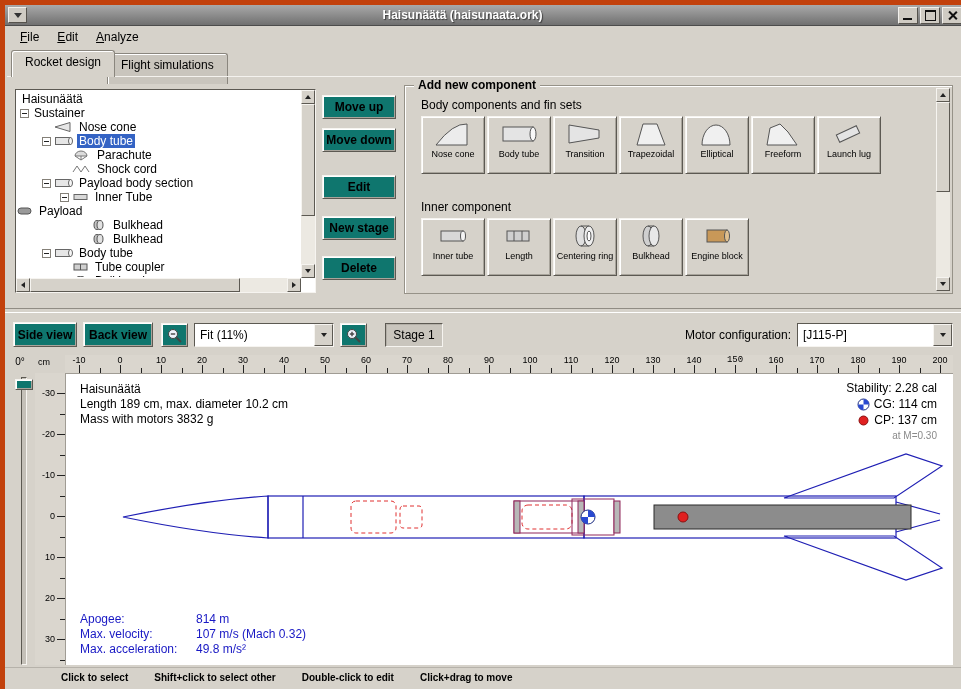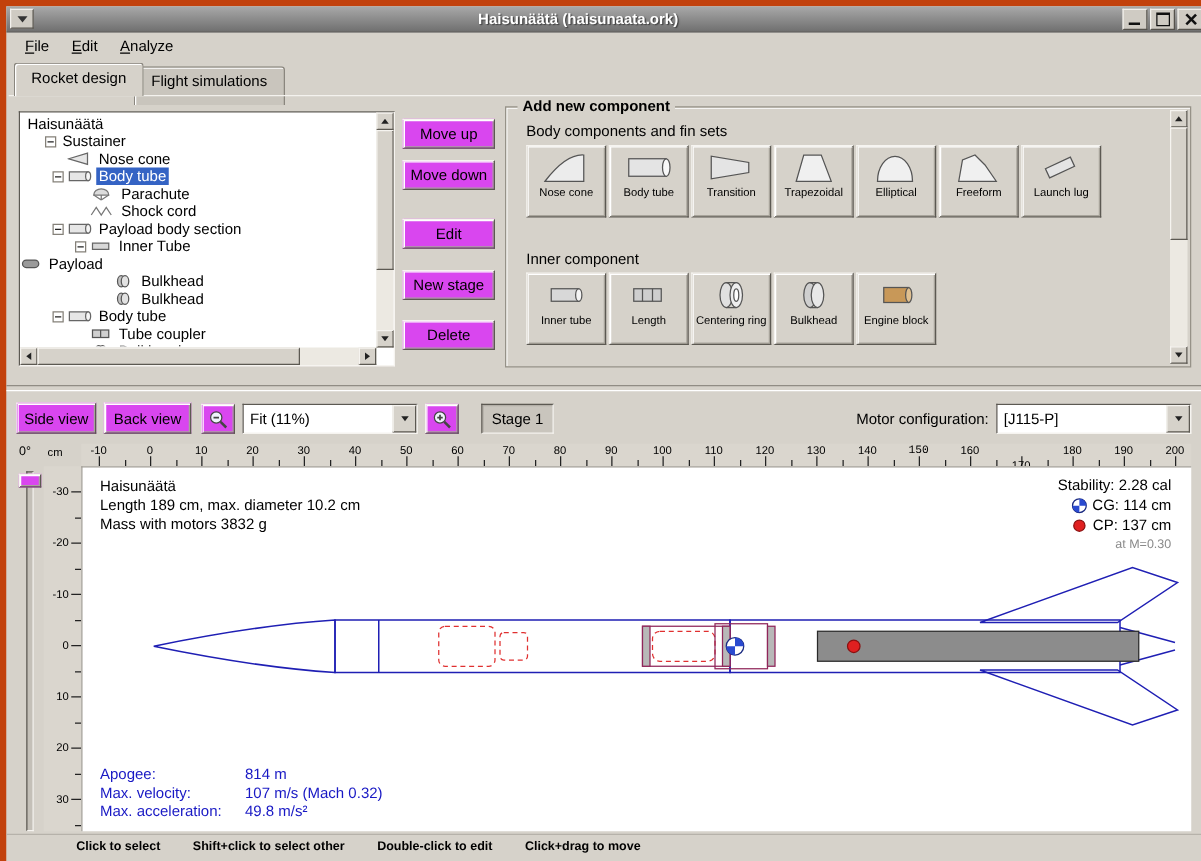--- a/index.html
+++ b/index.html
@@ -33,22 +33,22 @@
   .menu-item{display:inline-block;padding:2px 9px;}
   .menu-item::first-letter{text-decoration:underline;}
   
   .tab{position:absolute;box-sizing:border-box;padding:4px 13px;background:#d6d2ca;
     border:1px solid #8a867e;border-bottom:none;border-radius:3px 3px 0 0;
     box-shadow:inset 1px 1px 0 #fff;}
   .tab.active{left:6px;top:45px;height:27px;z-index:3;}
   .tab.inactive{left:102px;top:48px;height:31px;background:#c9c5bd;z-index:1;}
   .tab-base{position:absolute;left:2px;top:71px;width:955px;height:1px;background:#f4f2ee;z-index:2;}
   
-  .raised{background:#d946ef;border:1px solid;border-color:#f6f4f0 #5c5952 #5c5952 #f6f4f0;
-    box-shadow:inset 1px 1px 0 #fff,inset -1px -1px 0 #a8a49b;}
+  .raised{background:#0f766e;border:1px solid;border-color:#f6f4f0 #5c5952 #5c5952 #f6f4f0;
+    box-shadow:inset 1px 1px 0 #fff,inset -1px -1px 0 #a8a49b;font-weight:bold;}
   .pressed{background:#c9c5bd;border:1px solid;border-color:#5c5952 #f6f4f0 #f6f4f0 #5c5952;
     box-shadow:inset 1px 1px 0 #b3afa7;}
   .btn{position:absolute;display:flex;align-items:center;justify-content:center;
     box-sizing:border-box;font-size:12px;cursor:default;}
   
   .tree-panel{position:absolute;left:10px;top:84px;width:301px;height:204px;background:#fff;
     border:1px solid;border-color:#5c5952 #f6f4f0 #f6f4f0 #5c5952;box-sizing:border-box;overflow:hidden;}
   .tree-rows{position:absolute;left:0;top:2px;right:15px;bottom:15px;overflow:hidden;}
   .trow{display:flex;align-items:center;height:14px;white-space:nowrap;}
   .texp{width:9px;height:9px;box-sizing:border-box;border:1px solid #848078;background:#fff;
@@ -145,21 +145,21 @@
 
   <div class="tab active">Rocket design</div>
   <div class="tab inactive">Flight simulations</div>
   <div class="tab-base"></div>
 
   <div class="tree-panel">
     <div class="tree-rows">
       <div class="trow" style="padding-left:4px">
         <span class="tlabel">Haisunäätä</span>
       </div>
-      <div class="trow" style="padding-left:20px">
+      <div class="trow" style="padding-left:4px">
         <span class="texp"></span>
         <span class="tlabel">Sustainer</span>
       </div>
       <div class="trow" style="padding-left:38px">
         <span class="ticon">
             <svg width="20" height="12">
               <polygon points="1,6 16,1.5 16,10.5" fill="#e6e6e6" stroke="#666"></polygon>
             </svg>
           </span>
         <span class="tlabel">Nose cone</span>
@@ -517,21 +517,21 @@
       <div class="hlabel" style="left: 330px;">70</div>
       <div class="hlabel" style="left: 371px;">80</div>
       <div class="hlabel" style="left: 412px;">90</div>
       <div class="hlabel" style="left: 453px;">100</div>
       <div class="hlabel" style="left: 494px;">110</div>
       <div class="hlabel" style="left: 535px;">120</div>
       <div class="hlabel" style="left: 576px;">130</div>
       <div class="hlabel" style="left: 617px;">140</div>
       <div class="hlabel" style="left: 658px; font-family: Liberation Mono, monospace;">150</div>
       <div class="hlabel" style="left: 699px;">160</div>
-      <div class="hlabel" style="left: 740px; margin-top: 12px;">170</div>
+      <div class="hlabel" style="left: 740px;">170</div>
       <div class="hlabel" style="left: 781px;">180</div>
       <div class="hlabel" style="left: 822px;">190</div>
       <div class="hlabel" style="left: 863px;">200</div>
     </div>
   <div class="v-ruler">
       <div class="vtick major" style="top: 20px;"></div>
       <div class="vtick" style="top: 40.5px;"></div>
       <div class="vtick major" style="top: 61px;"></div>
       <div class="vtick" style="top: 81.5px;"></div>
       <div class="vtick major" style="top: 102px;"></div>

